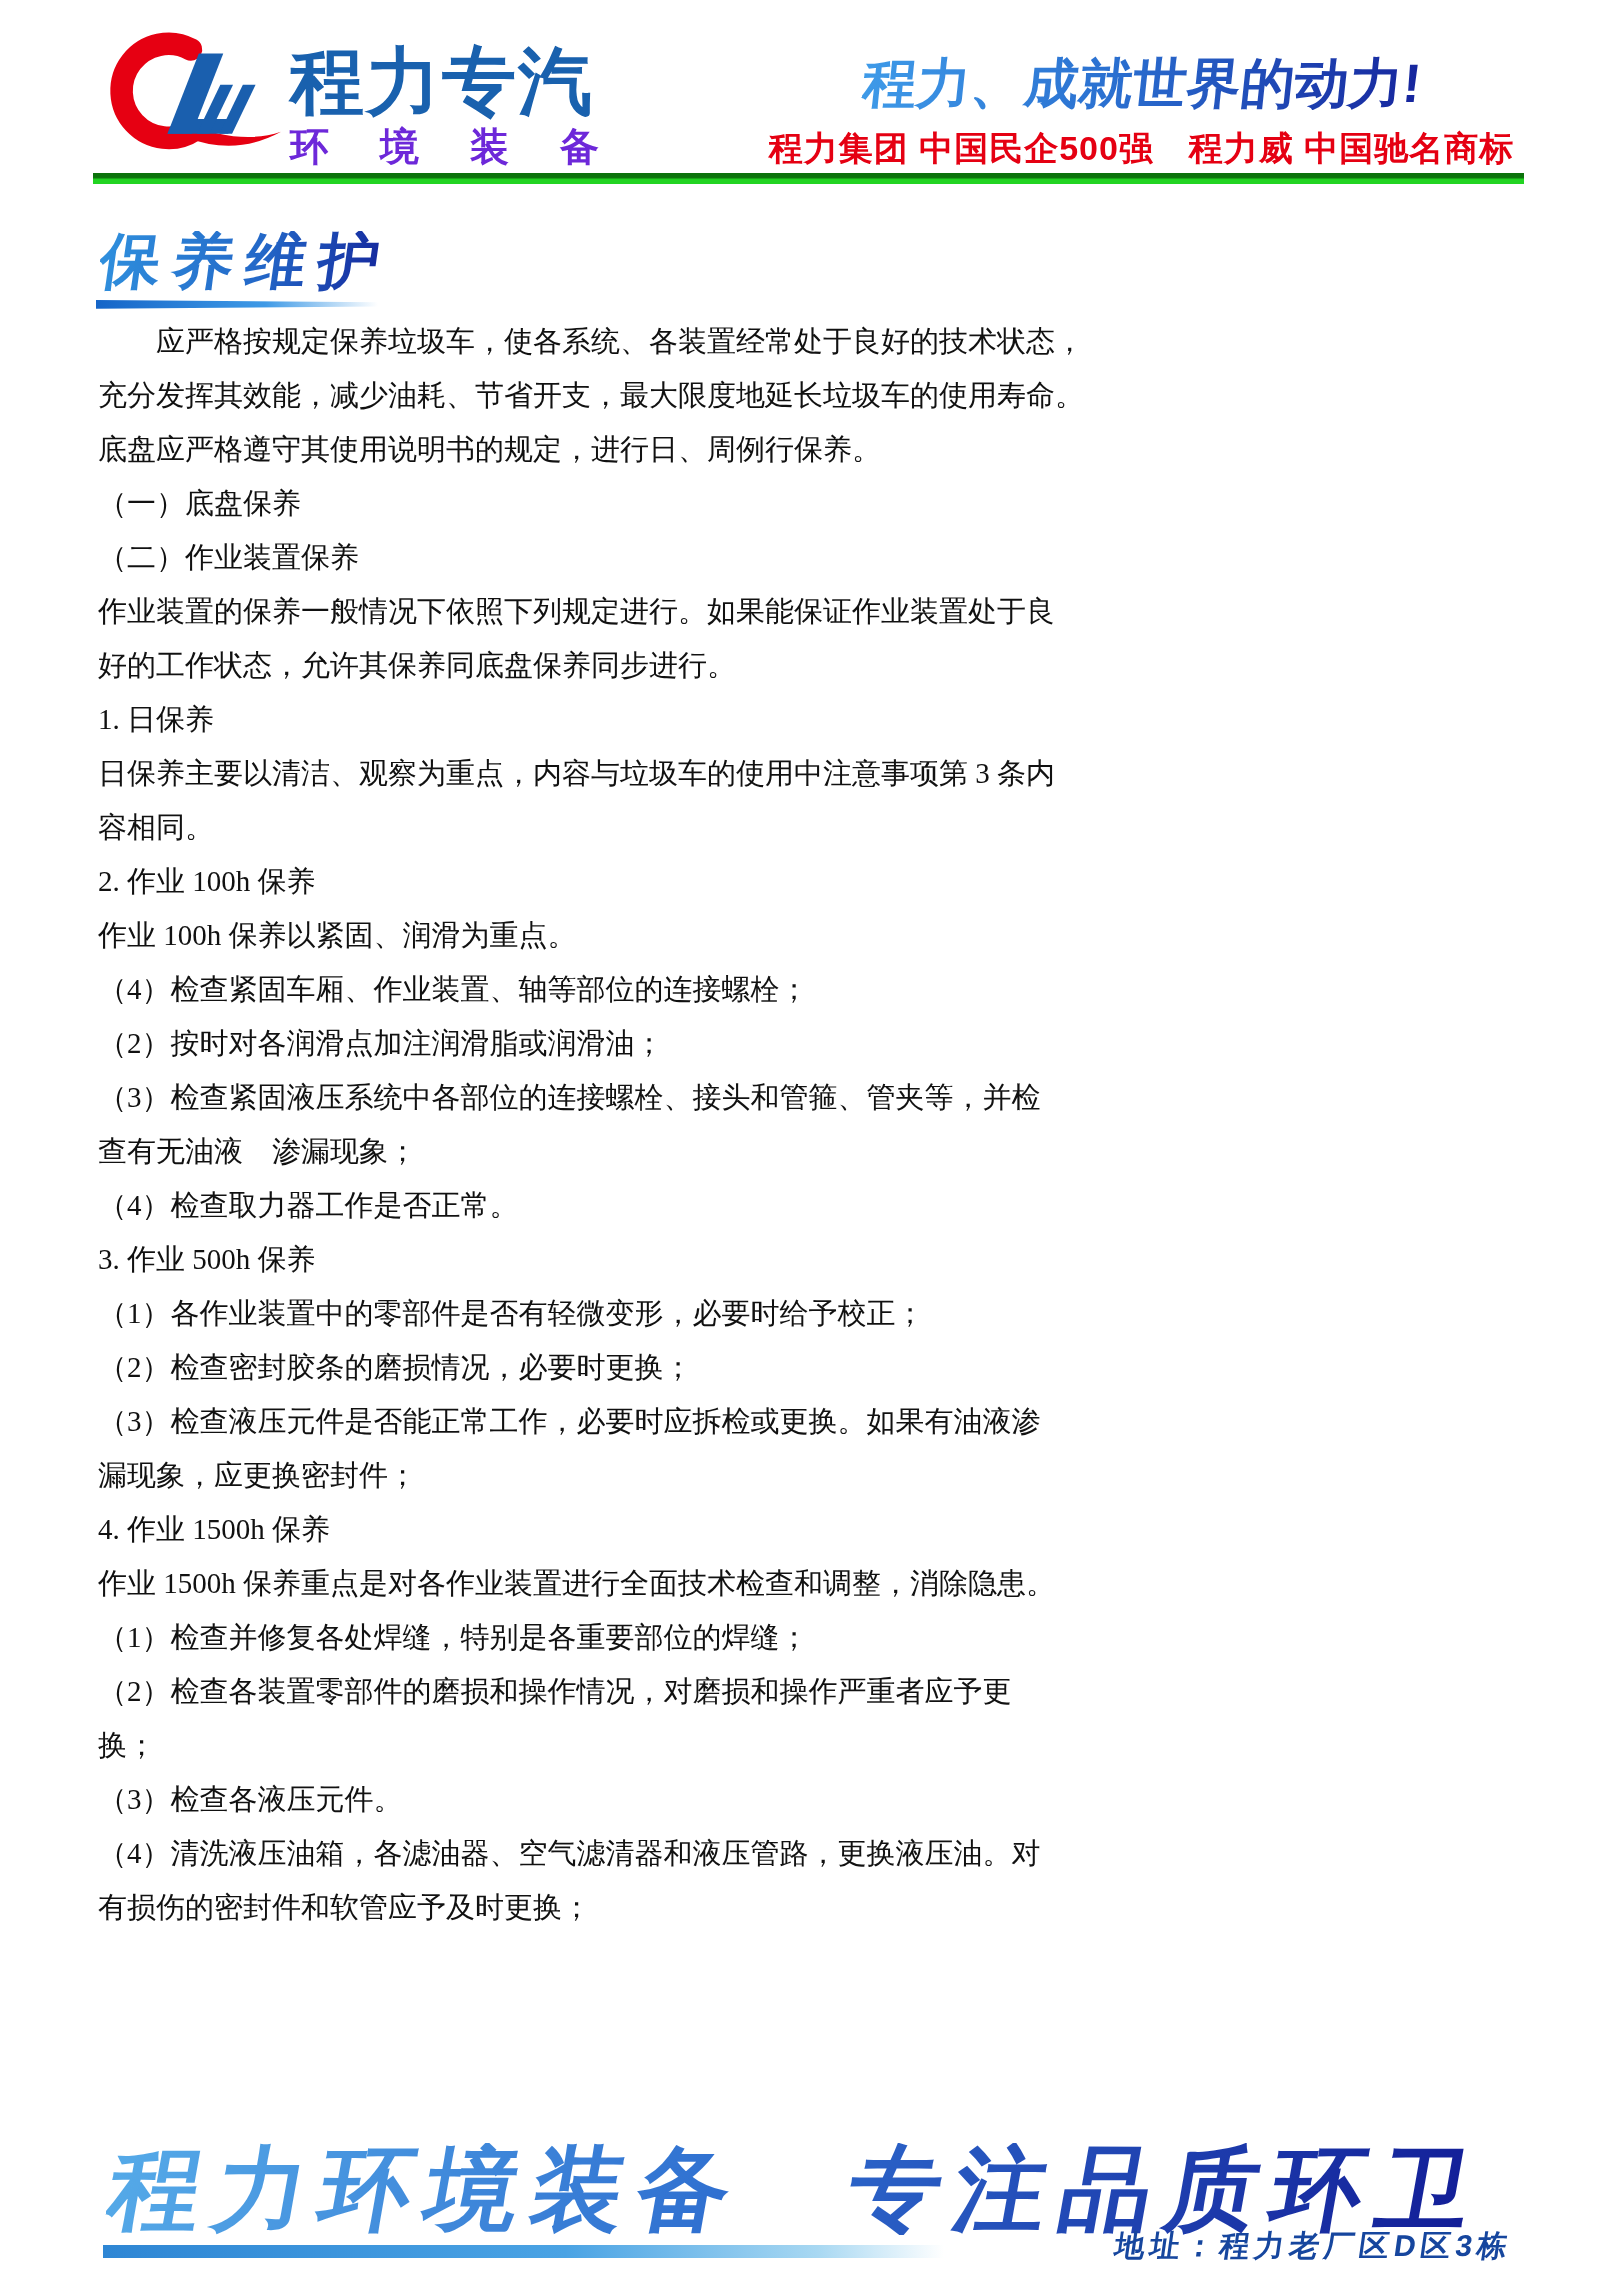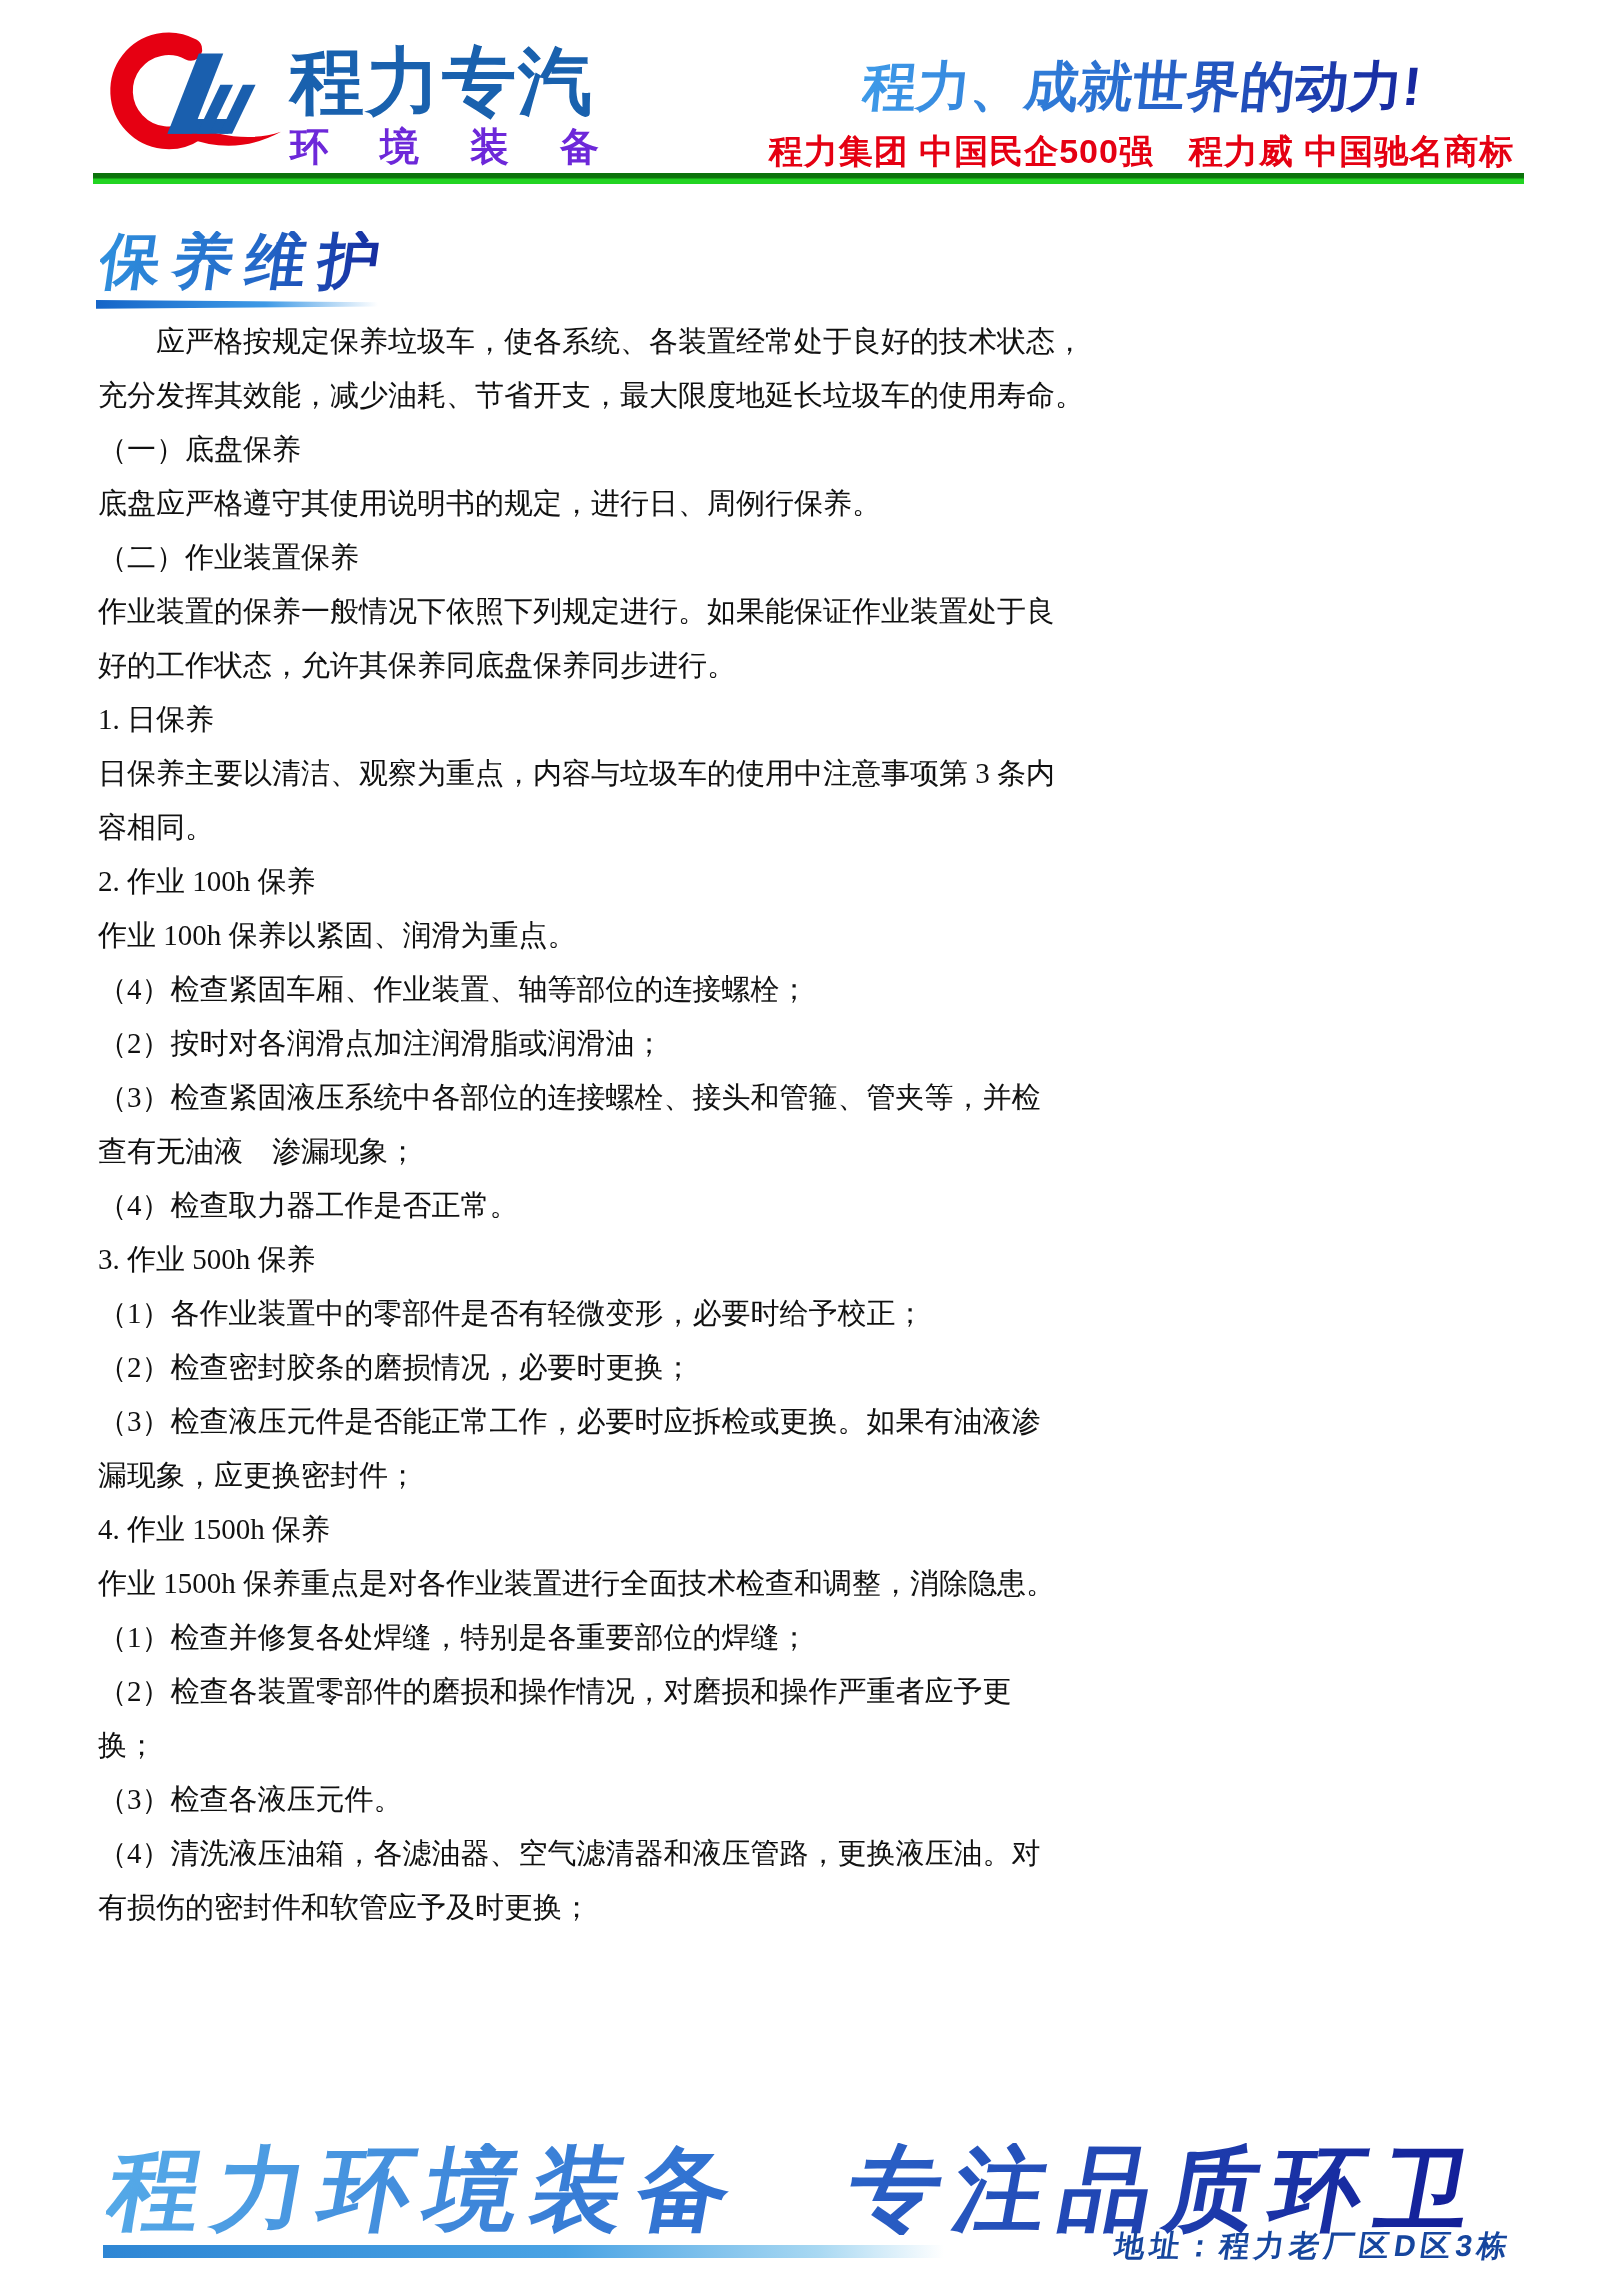--- a/index.html
+++ b/index.html
@@ -8,21 +8,21 @@
     position:relative;
     width:1621px; height:2293px;
     background:#ffffff;
     overflow:hidden;
     font-family:"Liberation Sans", sans-serif;
   }
 
   
   .header-row {
     position:absolute; left:93px; top:25.5px; width:1435px;
-    display:flex; justify-content:space-between; align-items:flex-end;
+    display:flex; justify-content:space-between; align-items:center;
   }
   .logo-wrap { display:flex; align-items:flex-start; }
   .logo-mark { width:191px; height:142px; flex:0 0 auto; }
   .logo-text { margin-top:19.6px; margin-left:5.9px; }
   .brand-name {
     font-size:74px; font-weight:bold; color:#1961ae;
     line-height:1.0; white-space:nowrap; letter-spacing:2px;
   }
   .brand-sub {
     font-size:39px; font-weight:bold; color:#6d28d9;
@@ -127,22 +127,22 @@
     </div>
   </div>
   <div class="green-line"></div>
 
   <div class="doc-title">保养维护</div>
   <div class="title-underline"></div>
 
   <div class="body-text">
       <div class="line">　　应严格按规定保养垃圾车，使各系统、各装置经常处于良好的技术状态，</div>
       <div class="line">充分发挥其效能，减少油耗、节省开支，最大限度地延长垃圾车的使用寿命。</div>
+      <div class="line">底盘应严格遵守其使用说明书的规定，进行日、周例行保养。</div>
       <div class="line">（一）底盘保养</div>
-      <div class="line">底盘应严格遵守其使用说明书的规定，进行日、周例行保养。</div>
       <div class="line">（二）作业装置保养</div>
       <div class="line">作业装置的保养一般情况下依照下列规定进行。如果能保证作业装置处于良</div>
       <div class="line">好的工作状态，允许其保养同底盘保养同步进行。</div>
       <div class="line">1. 日保养</div>
       <div class="line">日保养主要以清洁、观察为重点，内容与垃圾车的使用中注意事项第 3 条内</div>
       <div class="line">容相同。</div>
       <div class="line">2. 作业 100h 保养</div>
       <div class="line">作业 100h 保养以紧固、润滑为重点。</div>
       <div class="line">（4）检查紧固车厢、作业装置、轴等部位的连接螺栓；</div>
       <div class="line">（2）按时对各润滑点加注润滑脂或润滑油；</div>

